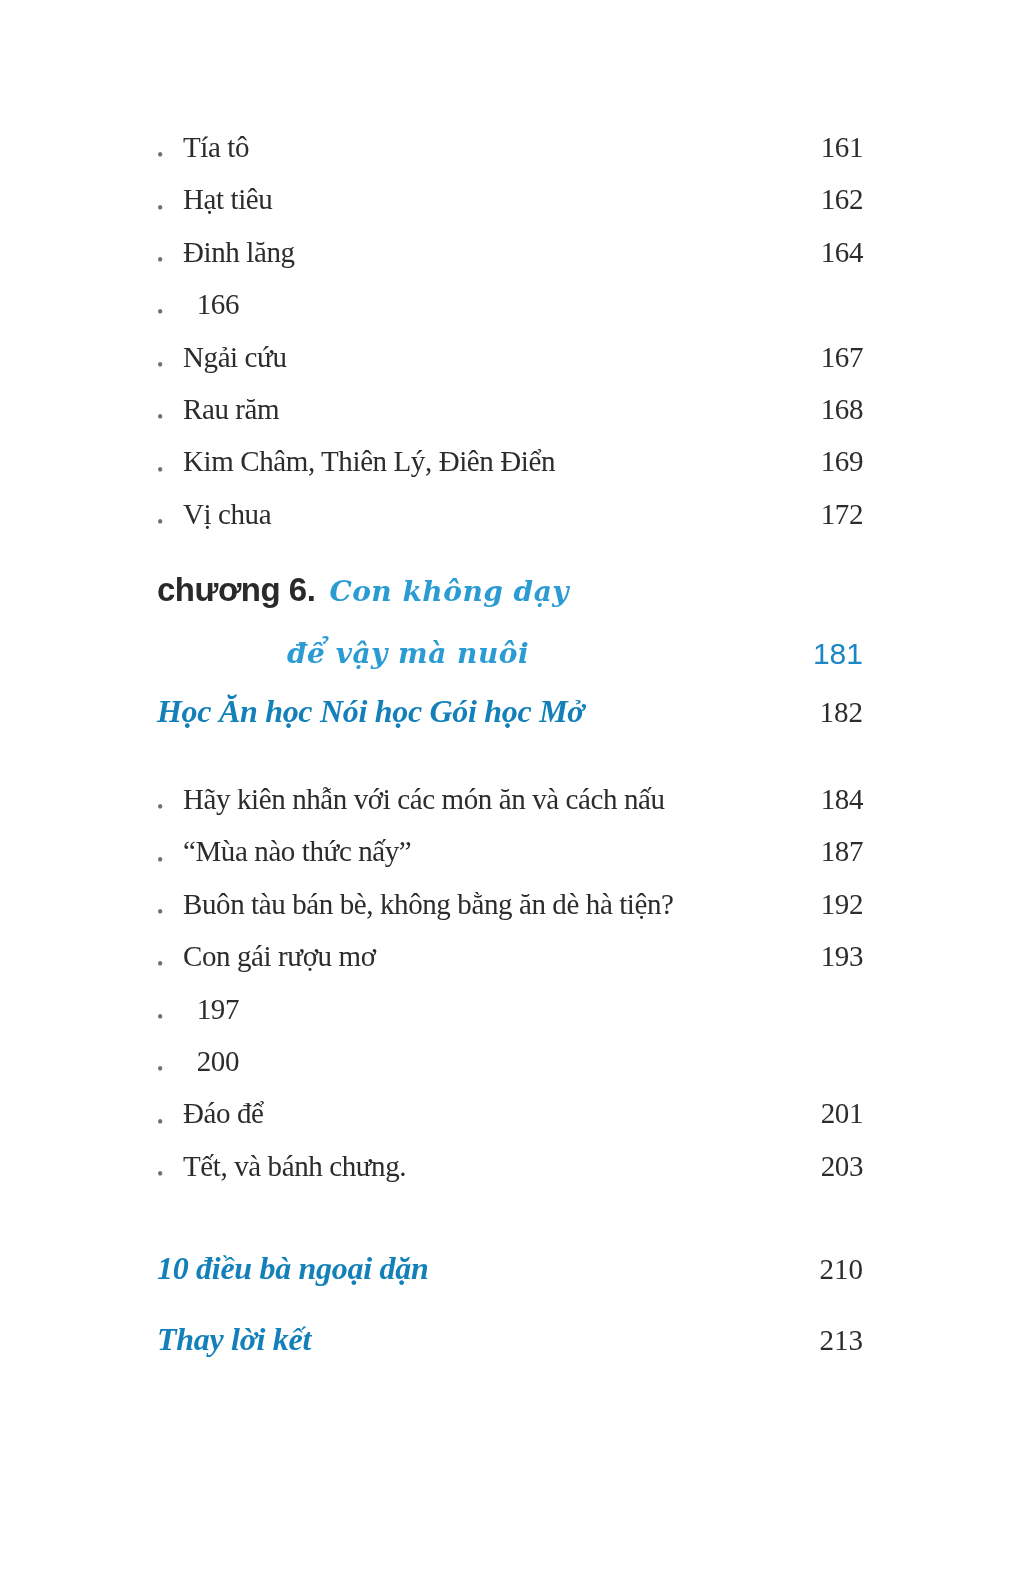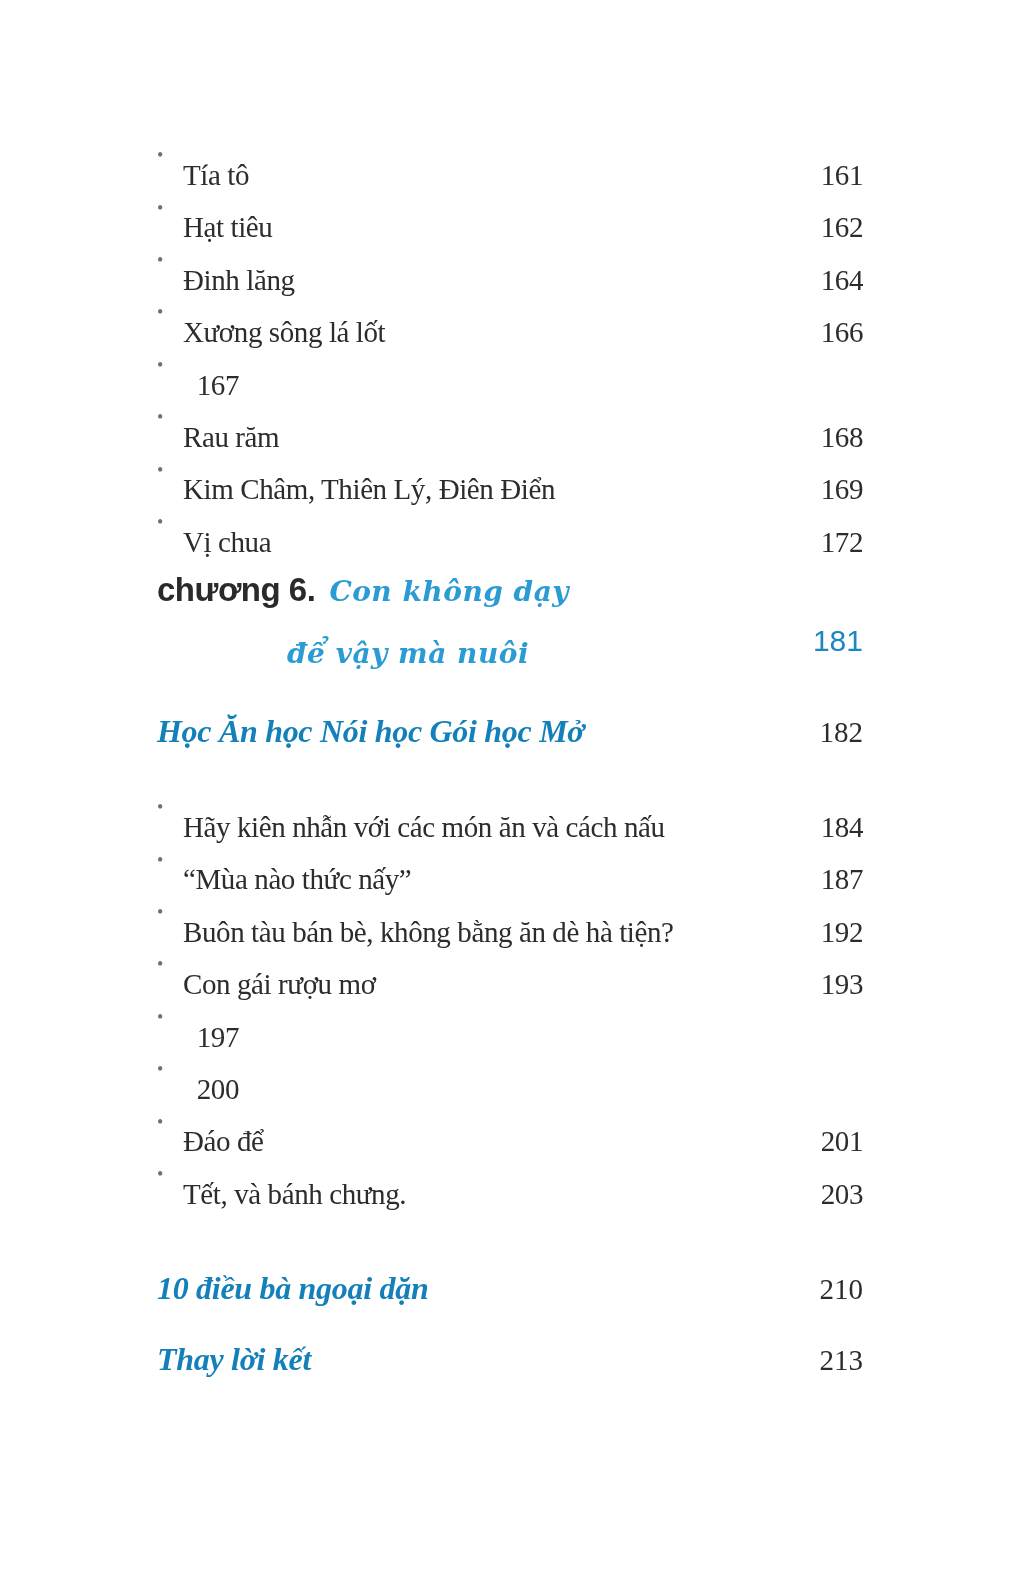--- a/index.html
+++ b/index.html
@@ -35,21 +35,20 @@
     color: #717174;
     transform: translateY(-2px);
   }
   .label { flex: 1 1 auto; padding-right: 10px; }
   .pagenum {
     flex: none;
     font-size: 29px;
     color: #2d2b2c;
     text-align: right;
     min-width: 56px;
-    margin-top: 28px;
   }
   
   .chapter { top: 560px; }
   .chap-row1 { display: flex; align-items: baseline; }
   .chap-prefix {
     font-family: "Liberation Sans", sans-serif;
     font-weight: 600;
     font-size: 33px;
     color: #2b2a2b;
     letter-spacing: -0.5px;
@@ -59,21 +58,21 @@
   .chap-script {
     font-family: "DejaVu Serif", serif;
     font-style: italic;
     font-weight: bold;
     font-size: 28px;
     color: #2b9bd3;
     line-height: 60px;
     margin-left: 14px;
     letter-spacing: 0.5px;
   }
-  .chap-row2 { display: flex; align-items: flex-start; margin-top: 2px; }
+  .chap-row2 { display: flex; align-items: center; margin-top: 2px; }
   .chap-row2 .chap-script { margin-left: 130px; }
   .chap-pagenum {
     margin-left: auto;
     font-family: "Liberation Sans", sans-serif;
     font-weight: normal;
     font-size: 30px;
     color: #1d86c4;
   }
   
   .heading-row {
@@ -112,25 +111,25 @@
       <span class="label">Hạt tiêu</span>
       <span class="pagenum">162</span>
     </div>
     <div class="row">
       <span class="bullet">•</span>
       <span class="label">Đinh lăng</span>
       <span class="pagenum">164</span>
     </div>
     <div class="row">
       <span class="bullet">•</span>
-      <span class="label">Xương sông lá lốt</span>
       <span class="pagenum">166</span>
     </div>
     <div class="row">
       <span class="bullet">•</span>
+      <span class="label">Ngải cứu</span>
       <span class="pagenum">167</span>
     </div>
     <div class="row">
       <span class="bullet">•</span>
       <span class="label">Rau răm</span>
       <span class="pagenum">168</span>
     </div>
     <div class="row">
       <span class="bullet">•</span>
       <span class="label">Kim Châm, Thiên Lý, Điên Điển</span>

